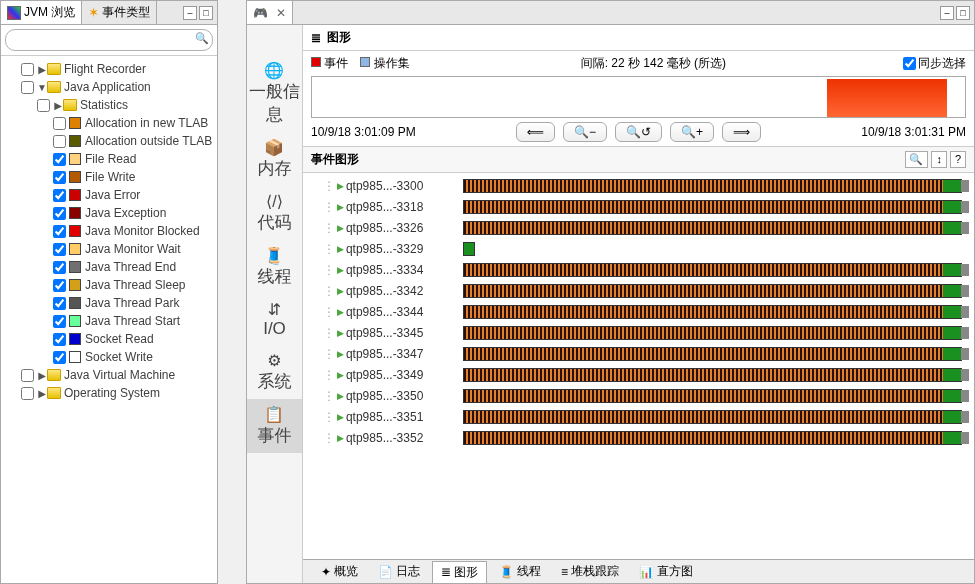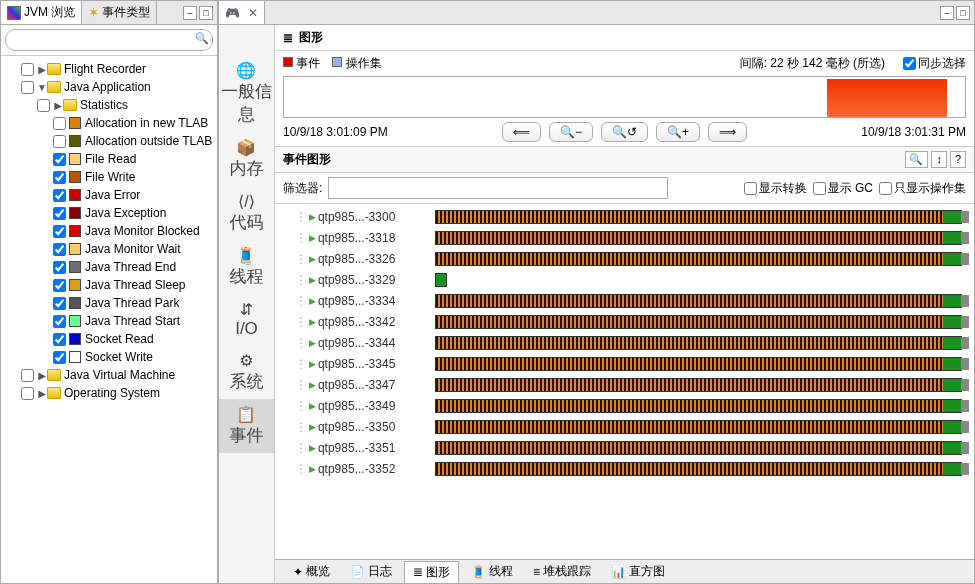--- a/index.html
+++ b/index.html
@@ -1,35 +1,35 @@
 <!DOCTYPE html>
 <html><head>
 <meta charset="utf-8">
 <style>
 * { box-sizing: border-box; margin: 0; padding: 0; font-family: Arial, sans-serif; font-size: 12px; }
 body { background: #f0f0f0; width: 975px; height: 584px; overflow: hidden; }
-.app { display: flex; width: 100%; height: 100%; }
+.app { display: flex; width: 100%; height: 100%; gap: 28px; }
 .left-panel { width: 218px; background: #fff; border: 1px solid #aaa; display: flex; flex-direction: column; }
 .panel-tabs { display: flex; background: #e8e8e8; border-bottom: 1px solid #aaa; height: 24px; align-items: center; }
 .panel-tab { display: flex; align-items: center; padding: 2px 6px; gap: 3px; cursor: pointer; background: #fff; border-right: 1px solid #aaa; height: 100%; }
 .panel-tab.inactive { background: #e8e8e8; }
 .panel-tabs-right { margin-left: auto; padding-right: 4px; display: flex; gap: 2px; }
 .win-btn { width: 14px; height: 14px; border: 1px solid #999; background: #fff; font-size: 9px; line-height: 12px; text-align: center; cursor: pointer; }
 .search-box { padding: 4px; border-bottom: 1px solid #ccc; }
 .search-input { width: 100%; border: 1px solid #b0b0b0; padding: 3px 20px 3px 6px; border-radius: 10px; }
 .search-wrap { position: relative; }
 .search-mag { position: absolute; right: 4px; top: 3px; color: #888; font-size: 11px; }
 .tree { flex: 1; overflow: auto; padding: 4px 0; }
 .tree-row { display: flex; align-items: center; height: 18px; padding-left: 2px; white-space: nowrap; }
 .tree-row .cb { margin: 0 3px 0 2px; }
 .tree-row .arrow { width: 10px; text-align: center; color: #555; cursor: pointer; font-size: 10px; }
 .tree-row .folder { width: 14px; height: 12px; margin-right: 3px; }
 .fld-yellow { background: linear-gradient(#ffe680,#e6c200); border: 1px solid #c9a000; border-radius: 1px; }
 .tree-row .swatch { width: 12px; height: 12px; margin-right: 4px; border: 1px solid #444; }
-.tree-row .label { color: #000000; }
+.tree-row .label { color: #404040; }
 .indent-1 { padding-left: 18px; }
 .indent-2 { padding-left: 34px; }
 .indent-3 { padding-left: 50px; }
 
 .right-panel { flex: 1; display: flex; flex-direction: column; border: 1px solid #aaa; background: #fff; }
 .file-tab-bar { background: #e8e8e8; height: 24px; display: flex; align-items: center; border-bottom: 1px solid #aaa; }
 .file-tab { display: flex; align-items: center; padding: 2px 6px; gap: 4px; background: #fff; border-right: 1px solid #aaa; height: 100%; }
 .close-x { margin-left: 4px; color: #666; cursor: pointer; }
 .content { flex: 1; display: flex; overflow: hidden; }
 .side-nav { width: 56px; background: #f4f4f4; border-right: 1px solid #ccc; display: flex; flex-direction: column; align-items: center; padding-top: 30px; overflow-y:auto; }
@@ -224,21 +224,21 @@
         </div>
       <div class="main">
         <div class="header-title">
           <span>≣</span>
           <span>图形</span>
         </div>
         <div class="overview">
           <div class="ov-top">
             <span><span class="legend-sq" style="background:#e00000"></span> <span>事件</span></span>
             <span><span class="legend-sq" style="background:#8fb7e6"></span> <span>操作集</span></span>
-            <span style="flex:1;text-align:right">间隔: 22 秒 142 毫秒 (所选)</span>
+            <span style="flex:1;text-align:center">间隔: 22 秒 142 毫秒 (所选)</span>
             <label class="ck-label">
                 <input type="checkbox" checked="" style=""> 
                 <span>同步选择</span>
               </label>
           </div>
           <div class="ov-mid">
               <div class="ov-red"></div>
             </div>
           <div class="ov-bottom">
             <span>10/9/18 3:01:09 PM</span>
@@ -254,38 +254,20 @@
         </div>
         <div class="graph-section">
           <div class="graph-head">
             <b>事件图形</b>
             <div class="right">
               <span class="icon-btn">🔍</span>
               <span class="icon-btn">↕</span>
               <span class="icon-btn">?</span>
             </div>
           </div>
-          <div class="filter-row">
-            <span>筛选器:</span>
-            <input class="filter-input" style="">
-            <div id="graph-checks" style="display:flex;margin-left:auto">
-                <label class="ck-label">
-                  <input type="checkbox" style=""> 
-                  <span>显示转换</span>
-                </label>
-                <label class="ck-label">
-                  <input type="checkbox" style=""> 
-                  <span>显示 GC</span>
-                </label>
-                <label class="ck-label">
-                  <input type="checkbox" style=""> 
-                  <span>只显示操作集</span>
-                </label>
-              </div>
-          </div>
           <div class="threads" id="threads">
               <div class="thread-row">
                 <div class="thread-label">
                   <span style="color:#aaa">⋮</span>
                   <span class="tri">▶</span>
                   <span>qtp985...-3300</span>
                 </div>
                 <div class="thread-bar">
                   <div class="green-end"></div>
                   <div class="grey-end"></div>

